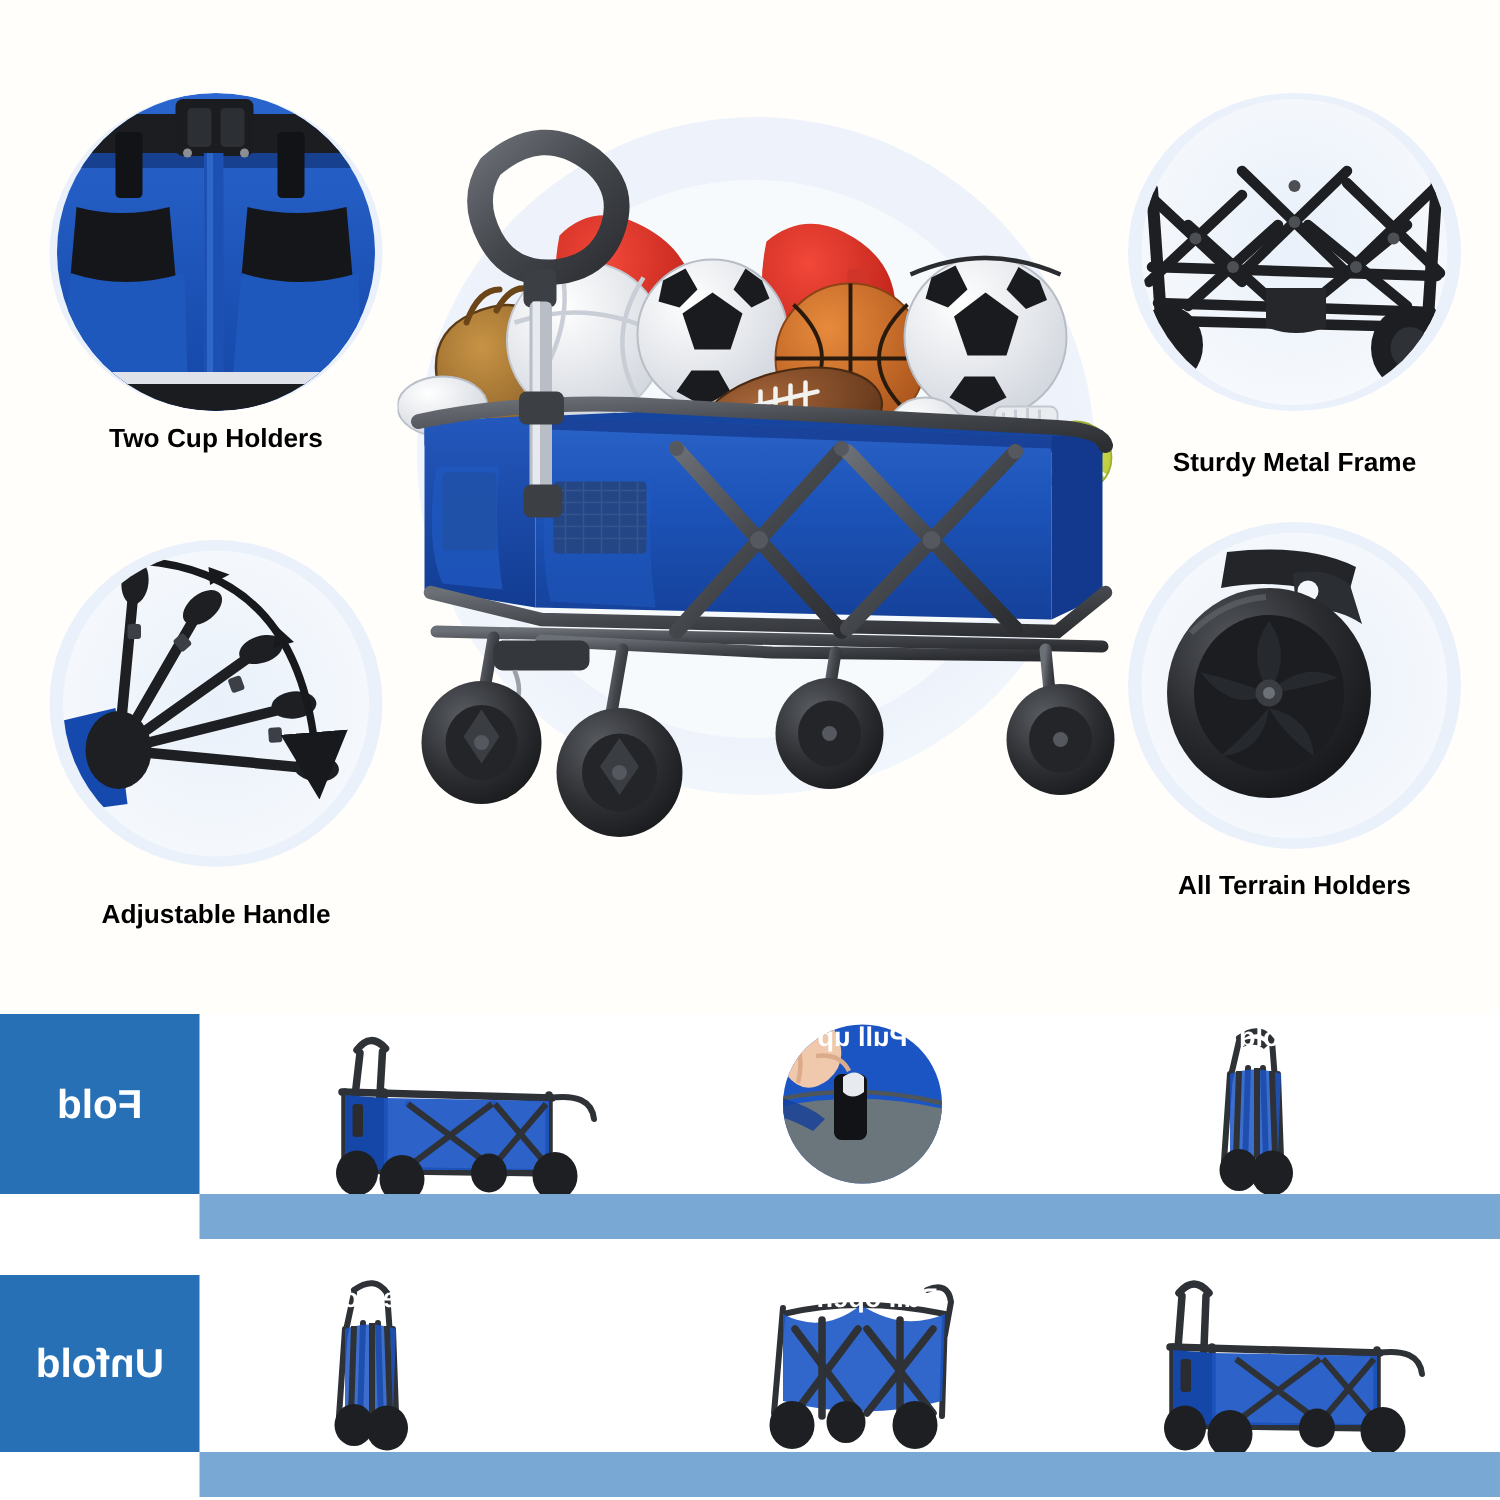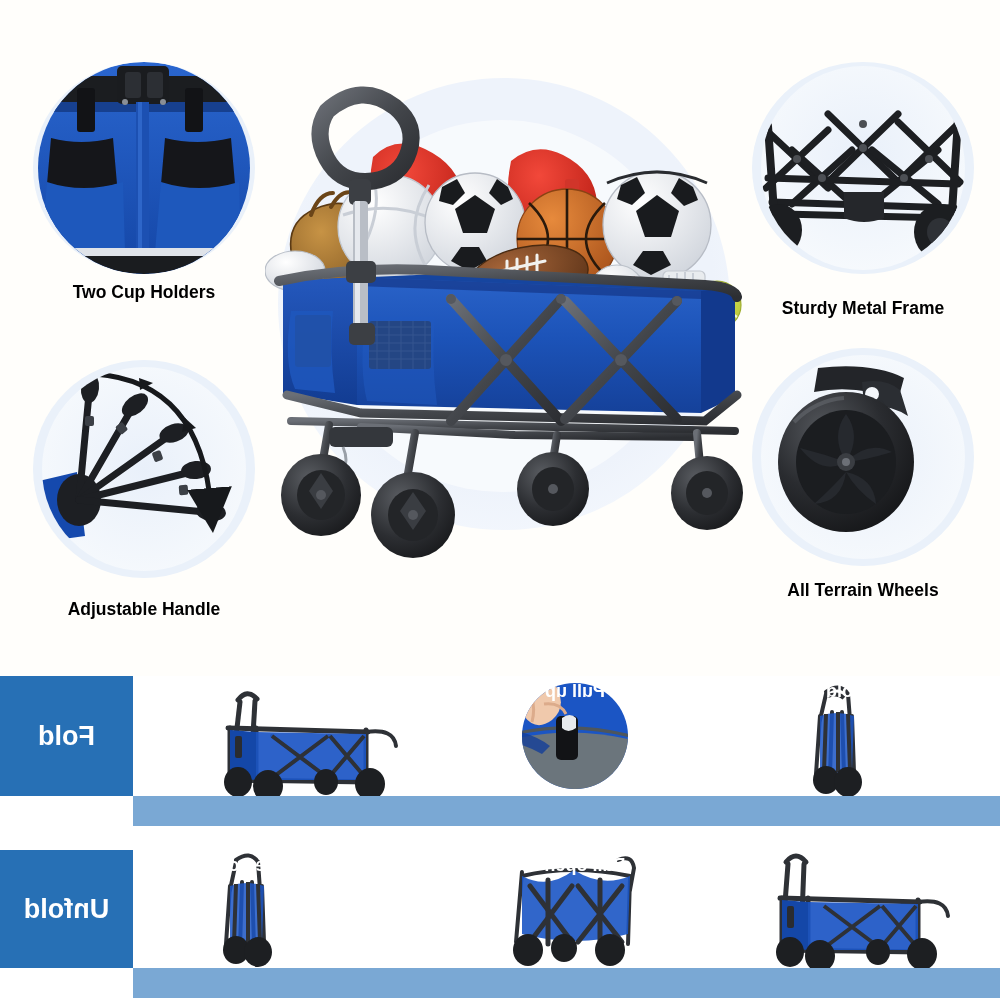--- a/index.html
+++ b/index.html
@@ -501,21 +501,21 @@
               <path d="M62 156 q18 -16 32 -32 q-4 30 -32 32z"></path>
               <path d="M48 100 q24 6 46 14 q-24 14 -46 -14z"></path>
             </g>
             <circle cx="94" cy="114" r="9" fill="#3a3d42"></circle>
             <circle cx="94" cy="114" r="4" fill="#6c7077"></circle>
 
             <path d="M42 74 q22 -22 50 -24" stroke="#6b6f76" stroke-width="4" fill="none" opacity=".5"></path>
           </g>
         </svg>
       </div>
-      <div class="feature-label">All Terrain Wheels</div>
+      <div class="feature-label">All Terrain Holders</div>
     </div>
   </div>
 
   <div class="steps">
 
     <div class="step-row row1">
       <div class="row-tag">Fold</div>
 
       <div class="cap-bar"></div>
 

